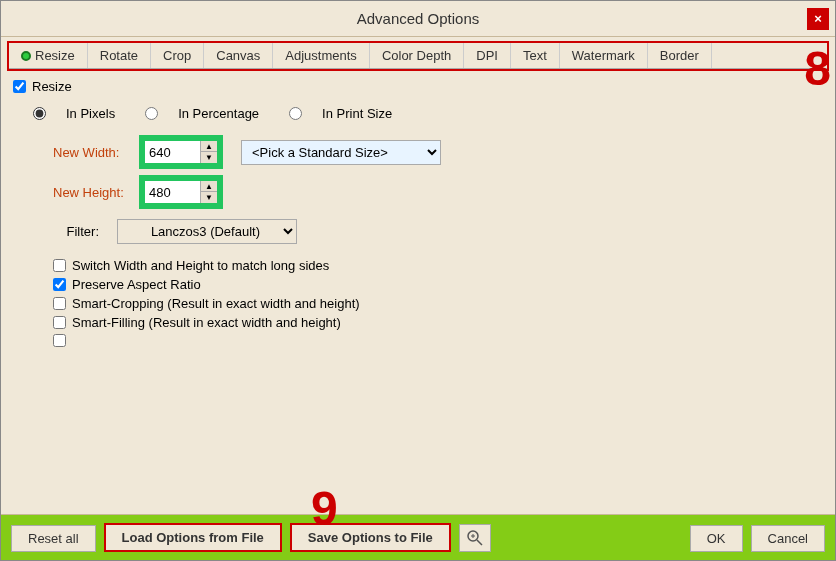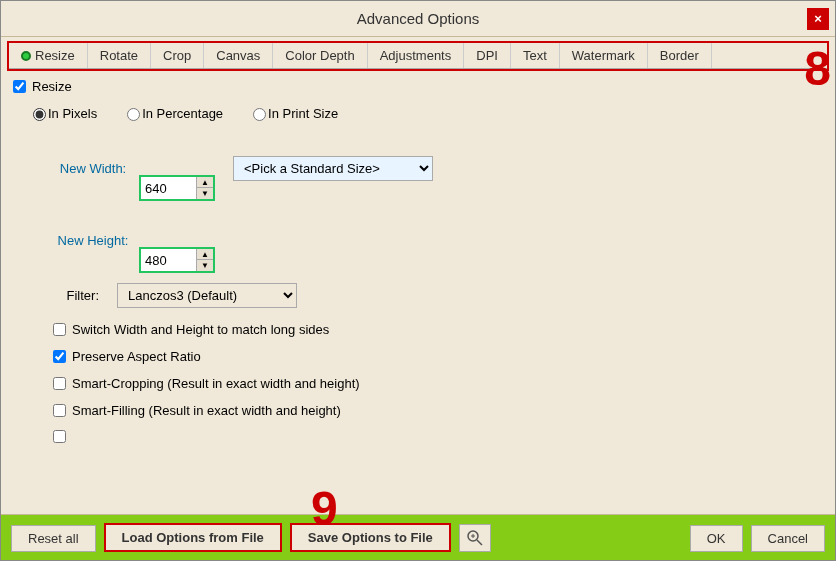--- a/index.html
+++ b/index.html
@@ -103,48 +103,47 @@
       margin-bottom: 12px;
     }
     .resize-options {
       display: flex;
       gap: 30px;
       margin-bottom: 14px;
       margin-left: 20px;
     }
     .radio-option {
       display: flex;
-      align-items: flex-end;
-      gap: 2px;
+      align-items: center;
+      gap: 20px;
       cursor: pointer;
     }
     .radio-input {
       accent-color: #333;
     }
     .form-rows {
       margin-left: 40px;
       margin-bottom: 10px;
     }
     .form-row {
       display: flex;
       align-items: center;
       margin-bottom: 6px;
       gap: 6px;
     }
     .form-label {
       width: 80px;
-      text-align: center;
-      color: #0369a1;
+      text-align: left;
+      color: #c2410c;
     }
     .number-input-group {
       display: flex;
       align-items: stretch;
-      border: 2px solid #22c55e;
+      border: 6px solid #22c55e;
       background: white;
-      margin-top: 40px;
     }
     .number-input {
       width: 55px;
       border: none;
       padding: 2px 4px;
       font-size: 13px;
       background: white;
       text-align: left;
       outline: none;
     }
@@ -191,26 +190,27 @@
       text-align: right;
     }
     .filter-select {
       padding: 3px 20px 3px 6px;
       border: 1px solid #aaa;
       background: #f0e8d8;
       font-size: 13px;
       cursor: pointer;
       appearance: auto;
       min-width: 180px;
+      text-align: right;
     }
     .checkboxes-area {
       margin-left: 40px;
       display: flex;
       flex-direction: column;
-      gap: 12px;
+      gap: 4px;
     }
     .checkbox-row {
       display: flex;
       align-items: center;
       gap: 6px;
       cursor: pointer;
     }
     .bottom-bar {
       border-top: 1px solid #c8b89a;
       padding: 8px 10px;
@@ -277,24 +277,24 @@
         <div class="tab">
           <span>Rotate</span>
         </div>
         <div class="tab">
           <span>Crop</span>
         </div>
         <div class="tab">
           <span>Canvas</span>
         </div>
         <div class="tab">
+          <span>Adjustments</span>
+        </div>
+        <div class="tab">
           <span>Color Depth</span>
-        </div>
-        <div class="tab">
-          <span>Adjustments</span>
         </div>
         <div class="tab">
           <span>DPI</span>
         </div>
         <div class="tab">
           <span>Text</span>
         </div>
         <div class="tab">
           <span>Watermark</span>
         </div>

